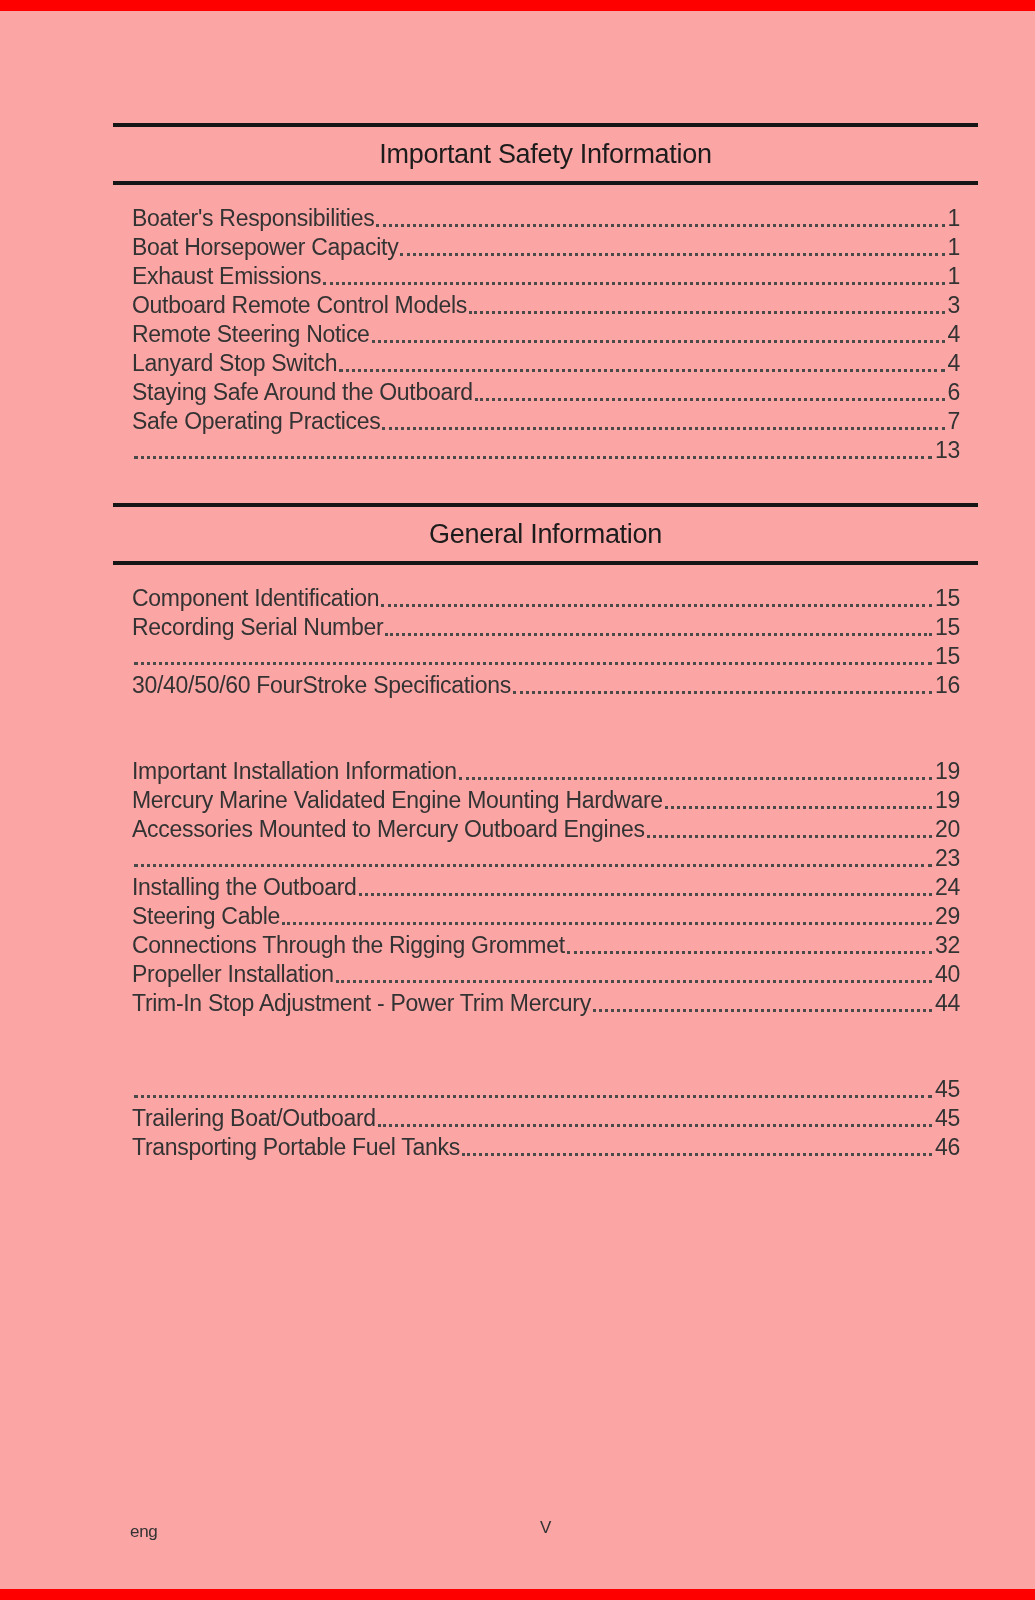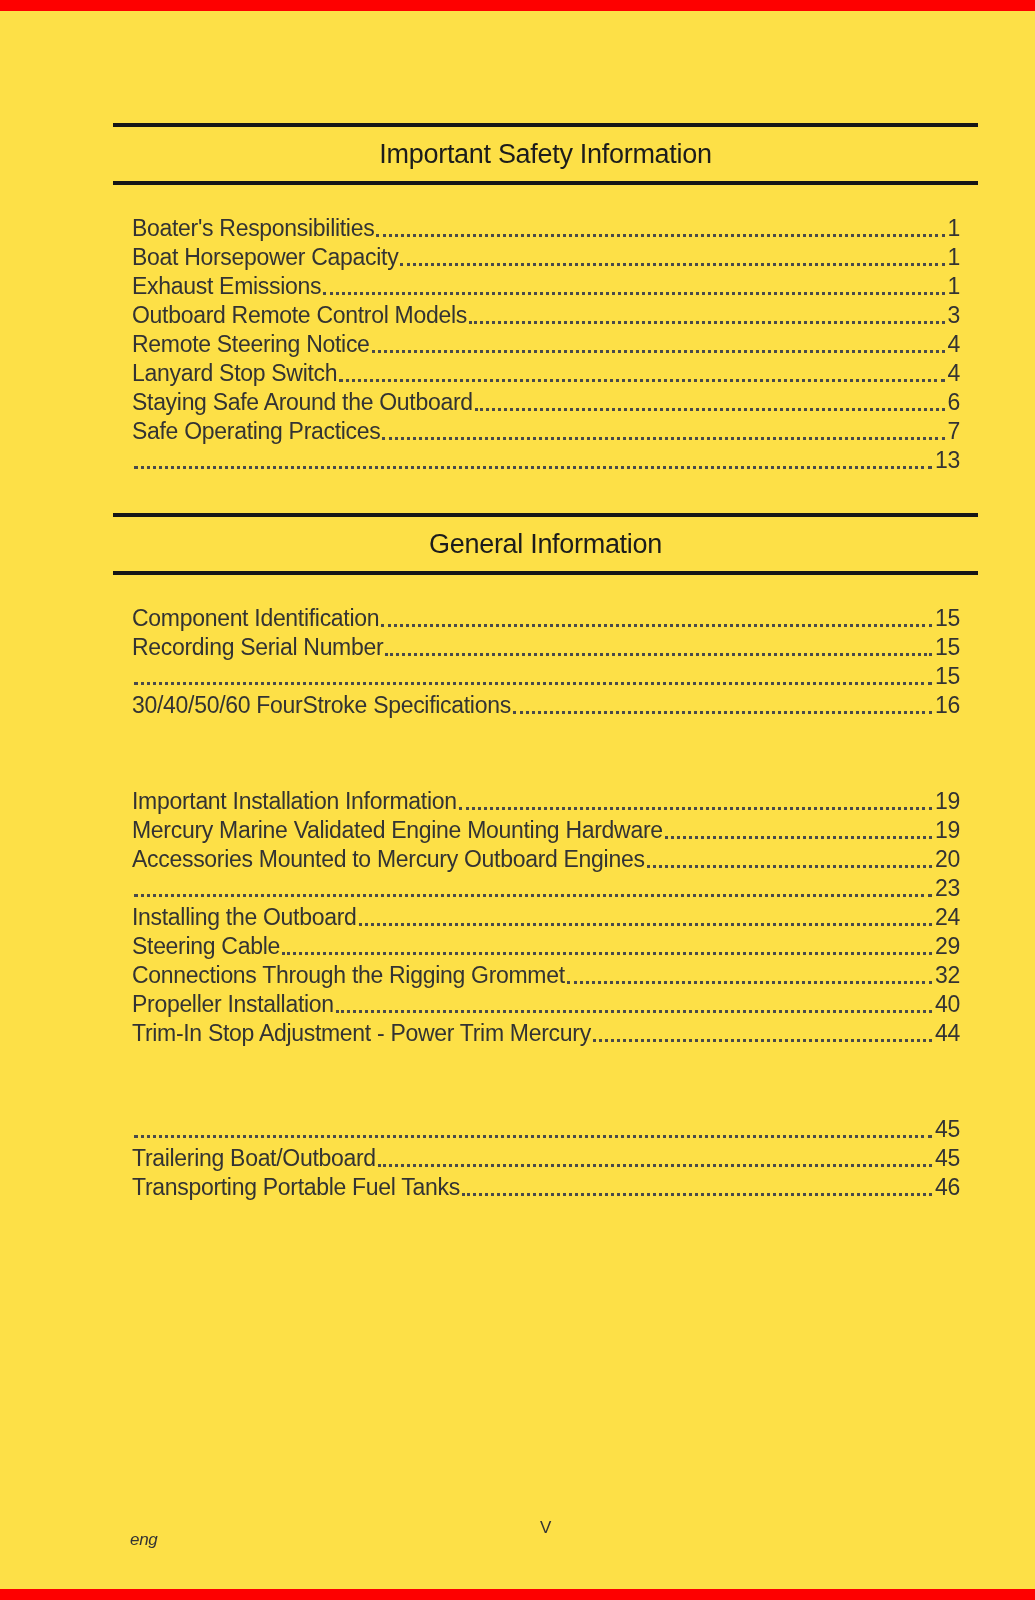--- a/index.html
+++ b/index.html
@@ -8,21 +8,21 @@
     --text: #333333;
     --header-text: #1c1c1c;
     --leader: #4a4a4a;
   }
   * { margin: 0; padding: 0; box-sizing: border-box; }
   html, body { background: #ffffff; }
   .page {
     position: relative;
     width: 1035px;
     height: 1600px;
-    background: #fde047;
+    background: #fca5a5;
     font-family: "Liberation Sans", "DejaVu Sans", sans-serif;
     color: var(--text);
     letter-spacing: -0.3px;
     overflow: hidden;
   }
   .redbar {
     position: absolute;
     left: 0;
     width: 100%;
     height: 11px;
@@ -39,21 +39,21 @@
   .toc-section { margin-bottom: 38px; }
   .section-header {
     border-top: 4px solid var(--rule);
     border-bottom: 4px solid var(--rule);
     text-align: center;
     font-size: 27px;
     line-height: 27px;
     padding: 14px 0 13px 0;
     color: var(--header-text);
   }
-  .entries { padding-top: 29px; }
+  .entries { padding-top: 19px; }
   .entry {
     display: flex;
     align-items: flex-end;
     font-size: 23px;
     line-height: 29px;
     height: 29px;
     padding-left: 19px;
     padding-right: 18px;
     white-space: nowrap;
   }
@@ -67,21 +67,21 @@
   .entry-page { flex: 0 0 auto; }
   .footer {
     position: absolute;
     left: 113px;
     top: 1513px;
     width: 865px;
     height: 30px;
     font-size: 17px;
     line-height: 30px;
   }
-  .footer-lang { position: absolute; left: 17px; top: 12px; font-style: italic; }
+  .footer-lang { position: absolute; left: 17px; top: 4px; }
   .footer-page { position: absolute; left: 0; width: 100%; text-align: center; top: 0; }
 </style>
 </head>
 <body>
 
 <div class="page">
   <div class="redbar top"></div>
 
   <div class="content" id="sections-root">
   <section class="toc-section">

